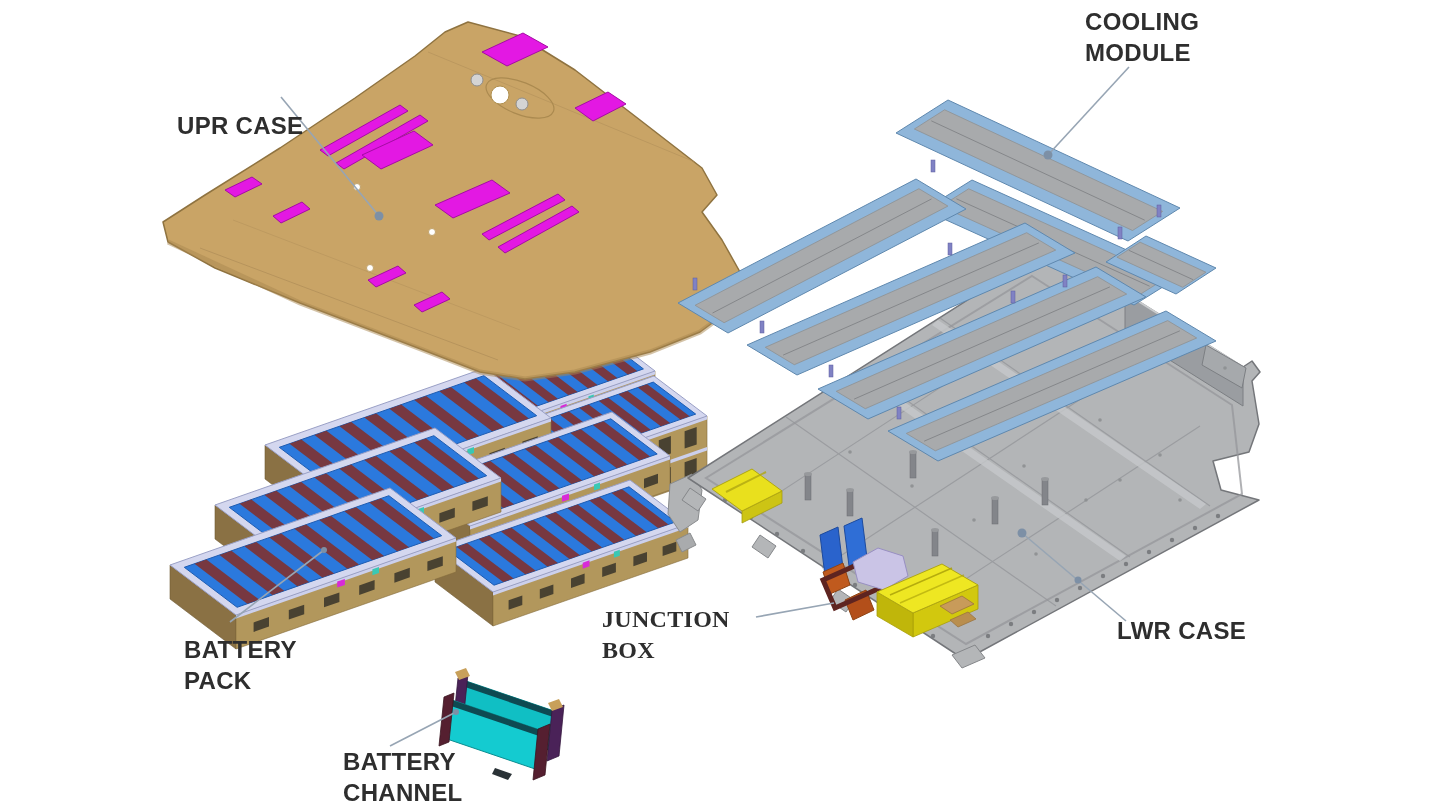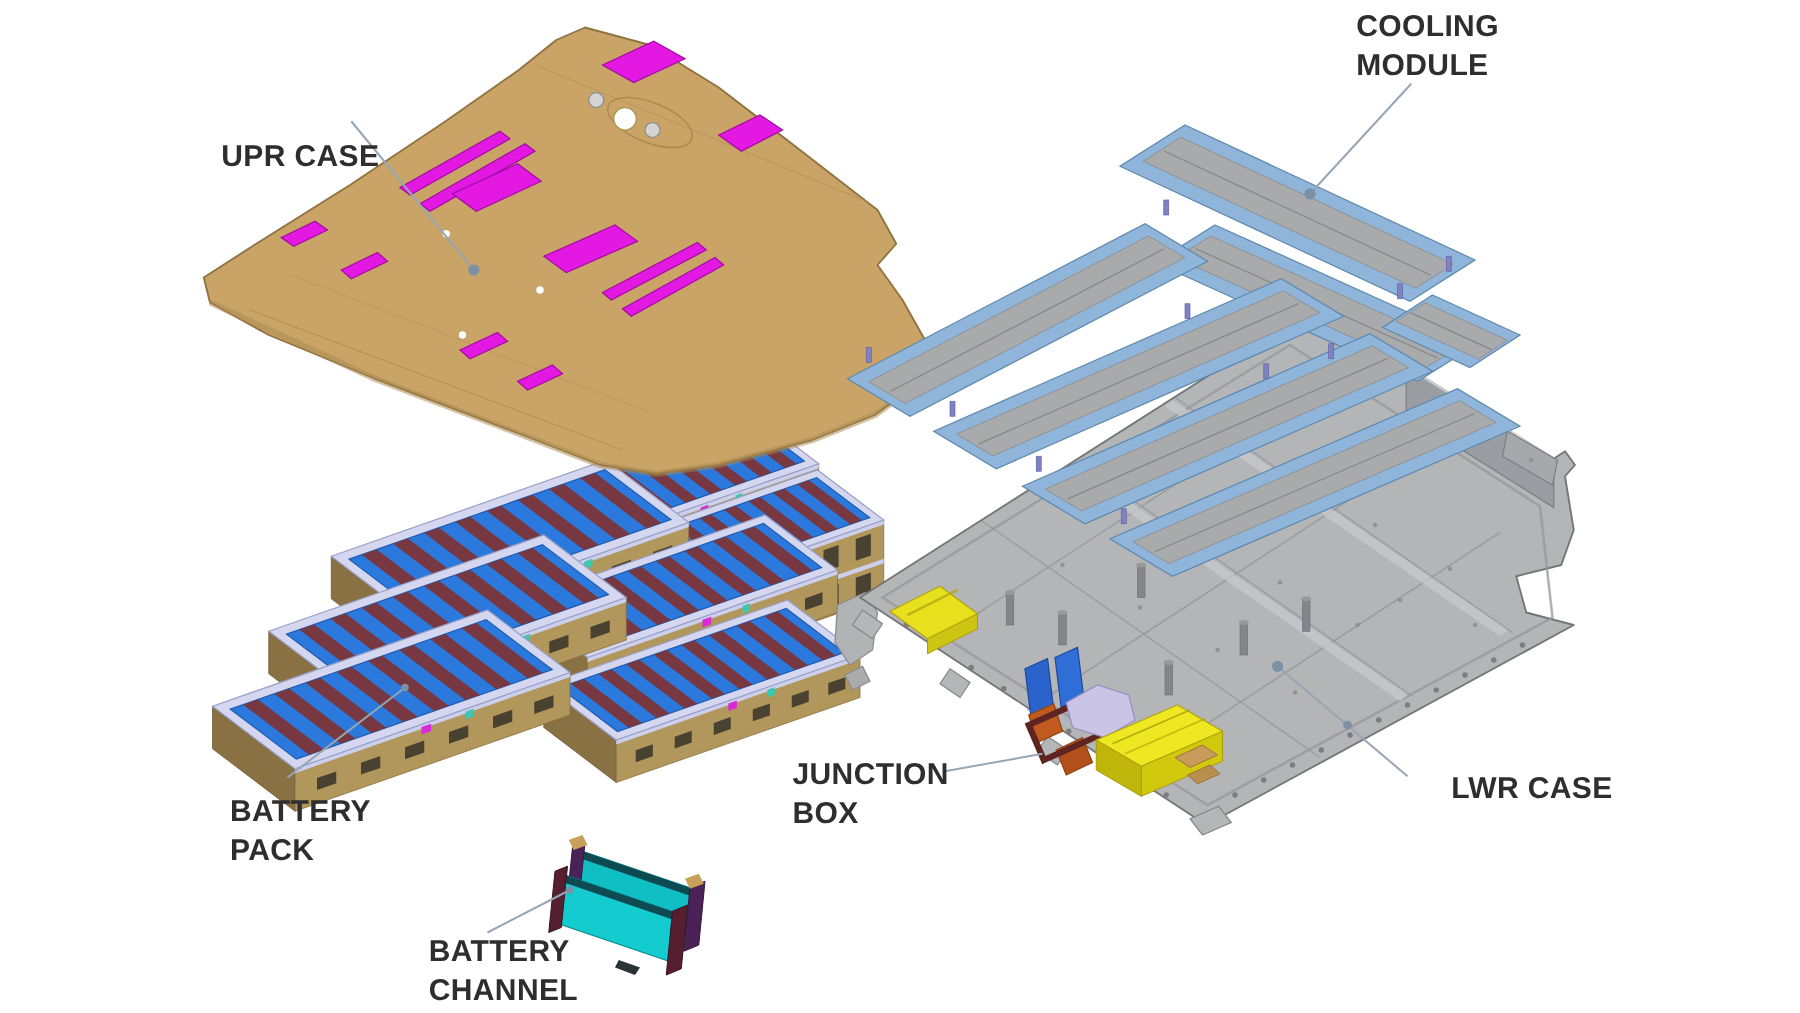--- a/index.html
+++ b/index.html
@@ -413,21 +413,21 @@
   <span>MODULE</span>
 </div>
 <div class="lbl" style="left:184px;top:634px;">
   <span>BATTERY</span>
   <span>PACK</span>
 </div>
 <div class="lbl" style="left:343px;top:746px;">
   <span>BATTERY</span>
   <span>CHANNEL</span>
 </div>
-<div class="lbl" style="left:634px;top:604px;">
+<div class="lbl" style="left:602px;top:604px;font-family:Liberation Serif, serif;">
   <span>JUNCTION</span>
   <span>BOX</span>
 </div>
-<div class="lbl" style="left:1117px;top:615px;margin-left:44px;">
+<div class="lbl" style="left:1117px;top:615px;">
   <span>LWR CASE</span>
 </div>
 
 </div>
 
 </body></html>

